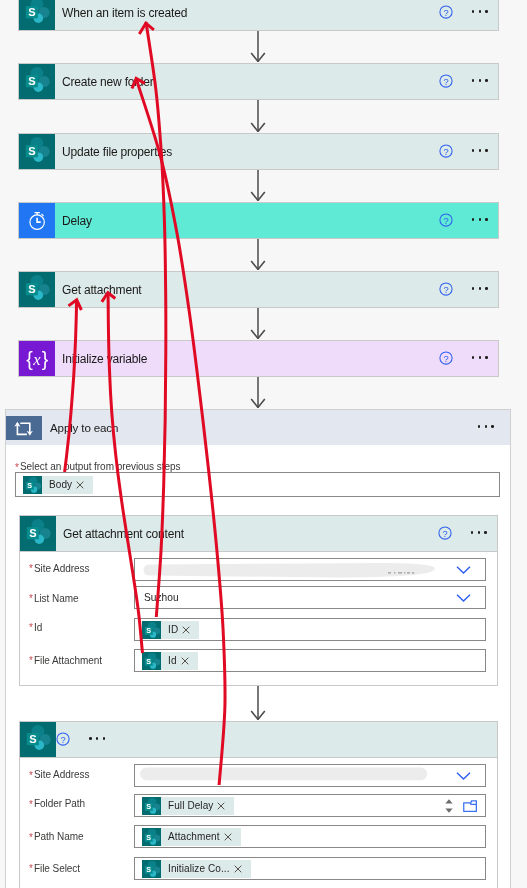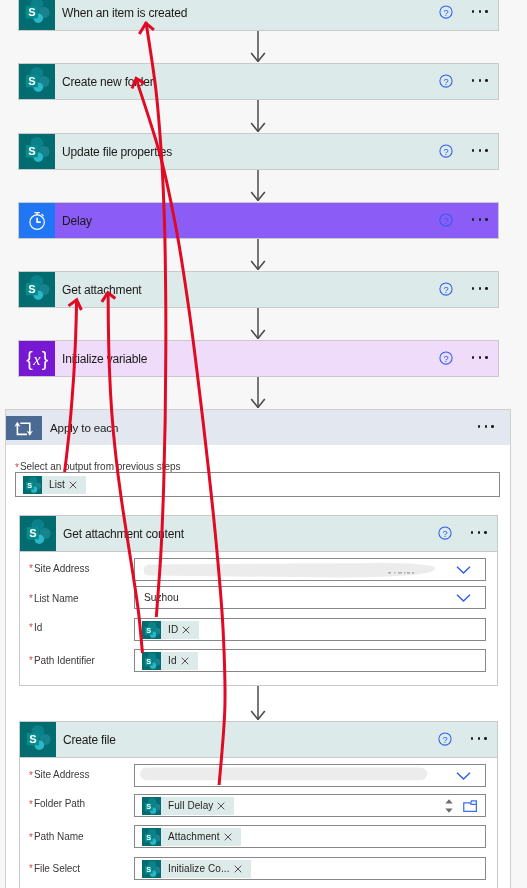--- a/index.html
+++ b/index.html
@@ -157,21 +157,21 @@
           <i></i>
         </span>
       </div>
   </div>
   <div class="conn" style="top:170px;height:31px">
       <svg width="28" height="31" viewBox="0 0 28 31">
         <path d="M14 0 V30.4" stroke="#4b4b4b" stroke-width="1.5"></path>
         <path d="M7.2 22.0 L14 30.4 L20.8 22.0" fill="none" stroke="#4b4b4b" stroke-width="1.6" stroke-linecap="butt"></path>
       </svg>
     </div>
-  <div class="card" style="top:202px;background:#8b5cf6">
+  <div class="card" style="top:202px;background:#5eead4">
     <div class="ic" style="background:#2176F4">
         <svg class="ico" width="23" height="23" viewBox="0 0 24 24">
           <circle cx="11.6" cy="13.7" r="7.5" fill="none" stroke="#fff" stroke-width="1.25"></circle>
           <path d="M11.6 9.2 V13.7 H15.4" fill="none" stroke="#fff" stroke-width="1.7"></path>
           <rect x="8.9" y="3.2" width="5.6" height="1.35" rx="0.25" fill="#fff"></rect>
           <rect x="10.85" y="4.4" width="1.6" height="1.9" fill="#fff"></rect>
           <path d="M16.5 5.5 l1.5 1.5" stroke="#fff" stroke-width="1.2" stroke-linecap="round"></path>
         </svg>
       </div>
     <div class="ttl">Delay</div>
@@ -283,21 +283,21 @@
       <span class="tok">
         <span class="ti">
           <svg width="17" height="16" viewBox="4.0 3.8 26 24.4">
             <circle cx="17.9" cy="9.3" r="6.4" fill="#0a8089"></circle>
             <circle cx="25.1" cy="17.5" r="5.5" fill="#16838e"></circle>
             <circle cx="19.3" cy="23.2" r="4.8" fill="#2ab8c8"></circle>
             <rect x="6.8" y="11.1" width="12.1" height="12.2" fill="#078c8e"></rect>
             <text x="12.85" y="21.0" font-family="Liberation Sans, sans-serif" font-size="11.2" font-weight="bold" fill="#ffffff" text-anchor="middle" textLength="7.4" lengthAdjust="spacingAndGlyphs">S</text>
           </svg>
         </span>
-        <span class="tt">List</span>
+        <span class="tt">Body</span>
         <span class="tx">
           <svg width="8" height="8" viewBox="0 0 8 8">
             <path d="M0.7 0.7 L7.3 7.3 M7.3 0.7 L0.7 7.3" stroke="#55504c" stroke-width="1.0"></path>
           </svg>
         </span>
       </span>
     </div>
   <div class="actbox" style="left:19px;top:515px;width:479px;height:171px">
     <div class="acthd" style="background:#dceae9">
       <div class="ic" style="background:#036C70">
@@ -370,21 +370,21 @@
         <span class="tt">ID</span>
         <span class="tx">
           <svg width="8" height="8" viewBox="0 0 8 8">
             <path d="M0.7 0.7 L7.3 7.3 M7.3 0.7 L0.7 7.3" stroke="#55504c" stroke-width="1.0"></path>
           </svg>
         </span>
       </span>
     </div>
   <div class="frow" style="left:29px;top:659.5px;transform:translateY(-50%)">
       <span class="req">*</span>
-      <span class="flabel">Path Identifier</span>
+      <span class="flabel">File Attachment</span>
     </div>
   <div class="fbox" style="left:134px;top:649px;width:352px;height:23px">
       <span class="tok">
         <span class="ti">
           <svg width="17" height="16" viewBox="4.0 3.8 26 24.4">
             <circle cx="17.9" cy="9.3" r="6.4" fill="#0a8089"></circle>
             <circle cx="25.1" cy="17.5" r="5.5" fill="#16838e"></circle>
             <circle cx="19.3" cy="23.2" r="4.8" fill="#2ab8c8"></circle>
             <rect x="6.8" y="11.1" width="12.1" height="12.2" fill="#078c8e"></rect>
             <text x="12.85" y="21.0" font-family="Liberation Sans, sans-serif" font-size="11.2" font-weight="bold" fill="#ffffff" text-anchor="middle" textLength="7.4" lengthAdjust="spacingAndGlyphs">S</text>
@@ -408,21 +408,20 @@
     <div class="acthd" style="background:#dceae9">
       <div class="ic" style="background:#036C70">
           <svg class="ico" width="36" height="36" viewBox="0 0 36 36">
             <circle cx="17.9" cy="9.3" r="6.4" fill="#0a8089"></circle>
             <circle cx="25.1" cy="17.5" r="5.5" fill="#16838e"></circle>
             <circle cx="19.3" cy="23.2" r="4.8" fill="#2ab8c8"></circle>
             <rect x="6.8" y="11.1" width="12.1" height="12.2" fill="#078c8e"></rect>
             <text x="12.85" y="21.0" font-family="Liberation Sans, sans-serif" font-size="11.2" font-weight="bold" fill="#ffffff" text-anchor="middle" textLength="7.4" lengthAdjust="spacingAndGlyphs">S</text>
           </svg>
         </div>
-      <div class="ttl">Create file</div>
       <div class="acts">
           <span class="helpbtn">
             <svg width="14" height="14" viewBox="0 0 14 14">
               <circle cx="7" cy="7" r="6.1" fill="none" stroke="#2f5ff0" stroke-width="1.05"></circle>
               <text x="7" y="10.5" font-family="Liberation Sans, sans-serif" font-size="9.3" fill="#2f5ff0" text-anchor="middle">?</text>
             </svg>
           </span>
           <span class="dots">
             <i></i>
             <i></i>

